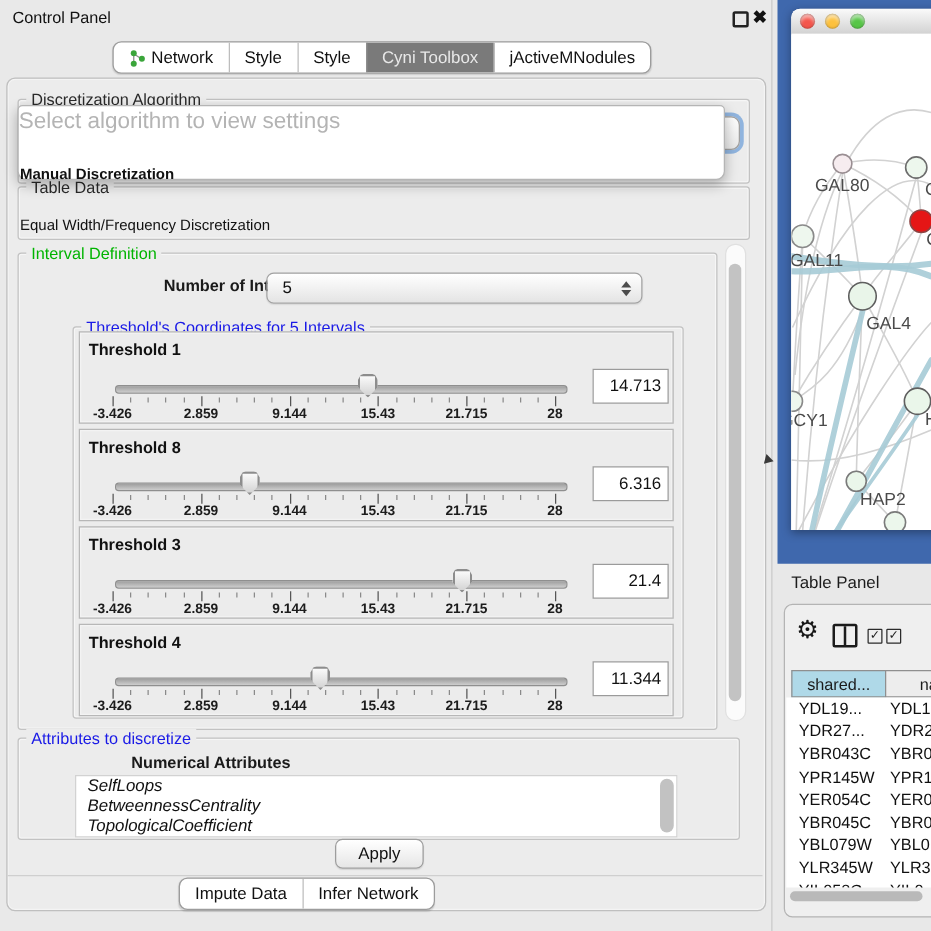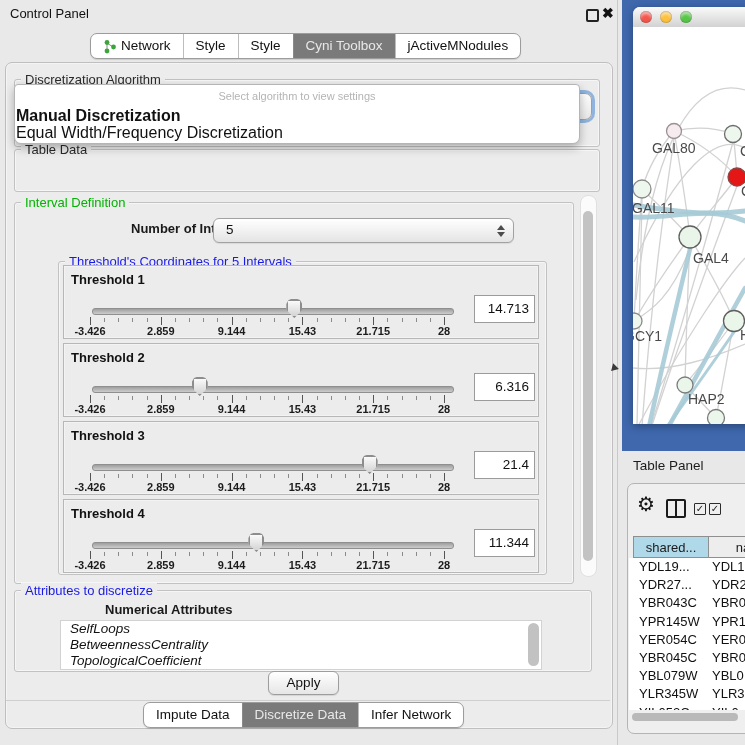--- a/index.html
+++ b/index.html
@@ -32,22 +32,22 @@
   .gt-dark{color:#2a2a2a;}
 
   .combo{position:absolute;background:linear-gradient(#ffffff,#e4e4e4);border:1px solid #a2a2a2;border-radius:6px;line-height:22px;padding-left:12px;font-size:13.5px;color:#111;box-shadow:0 1px 1px rgba(0,0,0,.08);}
   .spin{position:absolute;right:8px;top:50%;width:9px;height:12px;transform:translateY(-50%);}
   .spin::before{content:"";position:absolute;left:1px;top:0;border-left:4px solid transparent;border-right:4px solid transparent;border-bottom:5px solid #4c4c4c;}
   .spin::after{content:"";position:absolute;left:1px;bottom:0;border-left:4px solid transparent;border-right:4px solid transparent;border-top:5px solid #4c4c4c;}
 
   #algo-combo-ghost{position:absolute;left:22px;top:93px;width:568px;height:25px;border-radius:7px;background:linear-gradient(#fdfdfd,#e8e8e8);border:1px solid #9f9f9f;box-shadow:0 0 0 3px rgba(95,150,215,.65);z-index:10;}
 
   #algo-popup{position:absolute;left:14px;top:84px;width:564px;height:58px;background:#fff;border:1px solid #b5b5b5;border-radius:4px 4px 7px 7px;box-shadow:0 4px 10px rgba(0,0,0,.28);z-index:20;}
-  #algo-popup .hint{text-align:center;color:#b4b4b4;font-size:11px;line-height:22px;}
-  #algo-popup .opt{font-size:16px;line-height:17px;padding-left:1px;color:#111;}
+  #algo-popup .hint{color:#b4b4b4;font-size:18px;line-height:22px;}
+  #algo-popup .opt{font-size:12px;line-height:17px;padding-left:1px;color:#111;margin-top:24px;}
   #algo-popup .opt.bold{font-weight:bold;}
 
   
   .th-panel{position:absolute;left:63px;width:474px;height:72px;border:1px solid #b7b7b7;background:#ececec;box-shadow:inset 0 0 0 1px #f3f3f3;}
   .th-title{position:absolute;left:7px;top:6px;font-weight:bold;font-size:13px;color:#111;}
   .track{position:absolute;left:28px;top:42px;width:360px;height:5px;border-radius:3px;background:linear-gradient(#9e9e9e,#cdcdcd);border:1px solid #8f8f8f;}
   .ticks{position:absolute;left:0;top:51px;right:0;height:9px;}
   .tick{position:absolute;top:1px;width:1px;height:4px;background:#8a8a8a;}
   .tick.major{top:0;height:8px;background:#555;}
   .ticklabels{position:absolute;left:0;top:59px;right:0;height:12px;}
@@ -202,21 +202,21 @@
             <span style="left: 96.8px;">2.859</span>
             <span style="left: 167.6px;">9.144</span>
             <span style="left: 238.4px;">15.43</span>
             <span style="left: 309.2px;">21.715</span>
             <span style="left: 380px;">28</span>
           </div>
     <div class="handle" style="left: 222.328px;"></div>
     <div class="th-value">14.713</div>
   </div>
         <div class="th-panel" style="top: 343px;">
-    <div class="th-title">Threshold 2</div>
+    <div class="th-title">Threshold 8</div>
     <div class="track"></div>
     <div class="ticks">
             <div class="tick major" style="left: 26px;"></div>
             <div class="tick" style="left: 40.16px;"></div>
             <div class="tick" style="left: 54.32px;"></div>
             <div class="tick" style="left: 68.48px;"></div>
             <div class="tick" style="left: 82.64px;"></div>
             <div class="tick major" style="left: 96.8px;"></div>
             <div class="tick" style="left: 110.96px;"></div>
             <div class="tick" style="left: 125.12px;"></div>
@@ -351,23 +351,20 @@
     <div id="main-scrollbar">
       <div id="main-scroll-thumb"></div>
     </div>
 
     <div id="apply-btn">Apply</div>
 
     <div id="bottom-divider"></div>
     <div id="bottom-tabs" class="tabbar">
         <div class="tab">
           <span>Impute Data</span>
-        </div>
-        <div class="tab sel">
-          <span>Discretize Data</span>
         </div>
         <div class="tab">
           <span>Infer Network</span>
         </div>
       </div>
   </div>
 
   <div id="cursor"></div>
 
   <div id="net-blue"></div>

